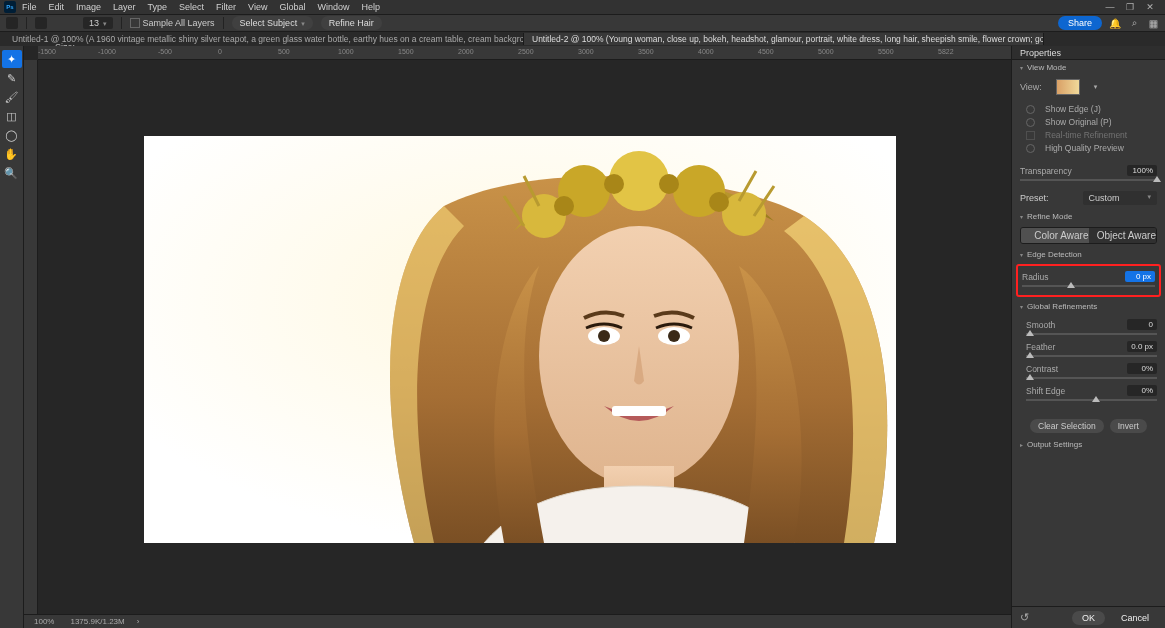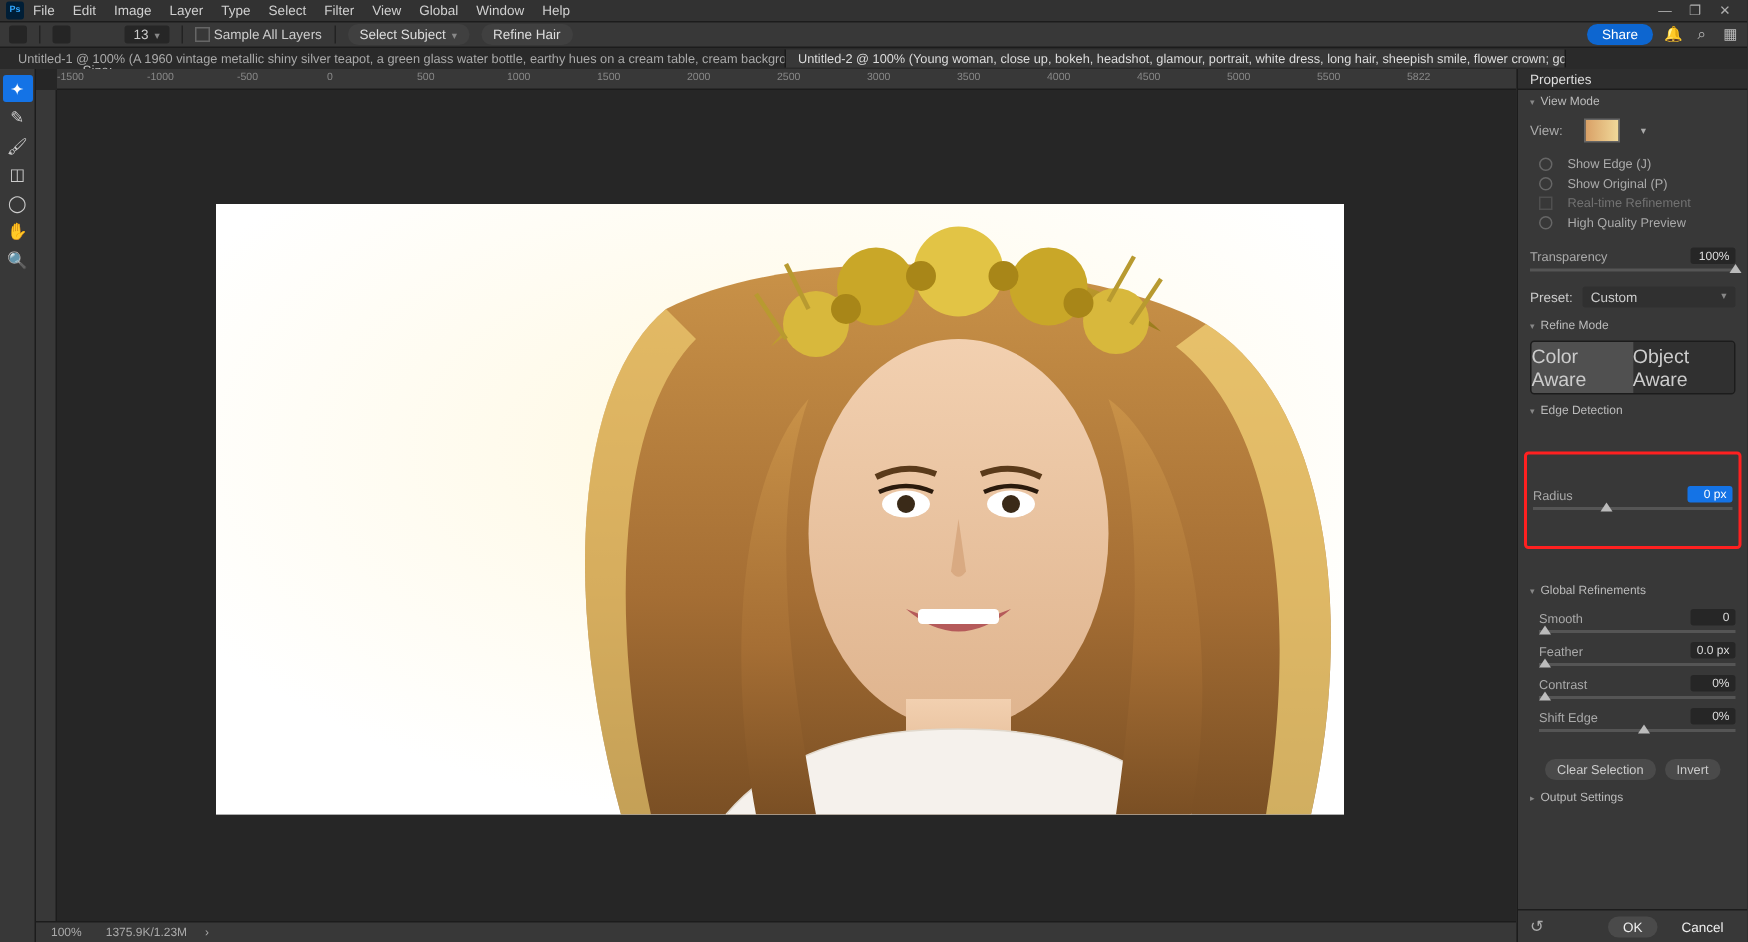--- a/index.html
+++ b/index.html
@@ -56,33 +56,33 @@
 .section-body { padding: 2px 8px 6px 14px; }
 .row { display: flex; align-items: center; gap: 6px; margin: 3px 0; font-size: 8.5px; color: #aaa; }
 .row .rlabel { flex: 0 0 auto; }
 .row .rval { margin-left: auto; background: #262626; padding: 1px 4px; min-width: 30px; text-align: right; color: #ddd; font-size: 8px; border-radius: 2px;}
 .radio::before { content: ""; width: 7px; height: 7px; border: 1px solid #666; border-radius: 50%; display: inline-block; margin-right: 4px; }
 .chkbox::before { content: ""; width: 7px; height: 7px; border: 1px solid #666; display: inline-block; margin-right: 4px; }
 .chkbox.dim { opacity: 0.5; }
 .slider { width: 100%; height: 2px; background: #555; position: relative; margin: 2px 0 6px 0; }
 .slider .thumb { position: absolute; top: -3px; width: 0; height: 0; border-left: 4px solid transparent; border-right: 4px solid transparent; border-bottom: 6px solid #bbb; }
 .seg-btns { display: flex; border: 1px solid #1c1c1c; border-radius: 3px; overflow: hidden; }
-.seg-btns .seg-btn { flex: 1; text-align: left; padding: 2px 0; background: #303030; color: #ccc; font-size: 13px; cursor: pointer; }
+.seg-btns .seg-btn { flex: 1; text-align: right; padding: 2px 0; background: #303030; color: #ccc; font-size: 10px; cursor: pointer; }
 .seg-btns .seg-btn.active { background: #505050; }
 .preset-row { display: flex; align-items: center; gap: 6px; padding: 4px 8px; }
-.preset-row .dd { flex: 1; background: #303030; padding: 2px 6px; border-radius: 2px; display: flex; justify-content: space-between; }
+.preset-row .dd { flex: 1; background: #303030; padding: 2px 6px; border-radius: 2px; display: flex; justify-content: space-between; margin-left: 28px; }
 .preset-row .dd::after { content: "▾"; font-size: 7px; color: #888; }
 .view-row { display: flex; align-items: center; gap: 14px; padding: 4px 8px; color: #aaa; }
 .thumb-preview { width: 24px; height: 16px; background: linear-gradient(90deg,#d9a066,#f0d99a); border: 1px solid #666; }
 .panel-bottom { position: absolute; bottom: 0; left: 0; right: 0; height: 22px; background: #383838; border-top: 1px solid #1c1c1c; display: flex; align-items: center; justify-content: flex-end; padding: 0 6px; gap: 6px; }
 .panel-bottom .btn { background: #4a4a4a; color: #eee; padding: 2px 10px; border-radius: 10px; font-size: 9px; cursor: pointer; }
 .panel-bottom .ico-r { position: absolute; left: 8px; color: #aaa; font-size: 11px; }
 .action-btns { display: flex; gap: 6px; padding: 6px 8px 4px 8px; justify-content: center; }
 .action-btns .btn { background: #4a4a4a; padding: 2px 8px; border-radius: 9px; font-size: 8.5px; }
-.highlight { border: 2px solid #ff2020; border-radius: 3px; padding: 18px 4px; margin: 20px 4px; }
+.highlight { border: 2px solid #ff2020; border-radius: 3px; padding: 2px 4px; margin: 2px 4px; }
 </style>
 </head>
 <body>
 
 <div class="menubar">
   <div class="logo">Ps</div>
   <span class="menu-item">File</span>
   <span class="menu-item">Edit</span>
   <span class="menu-item">Image</span>
   <span class="menu-item">Layer</span>

